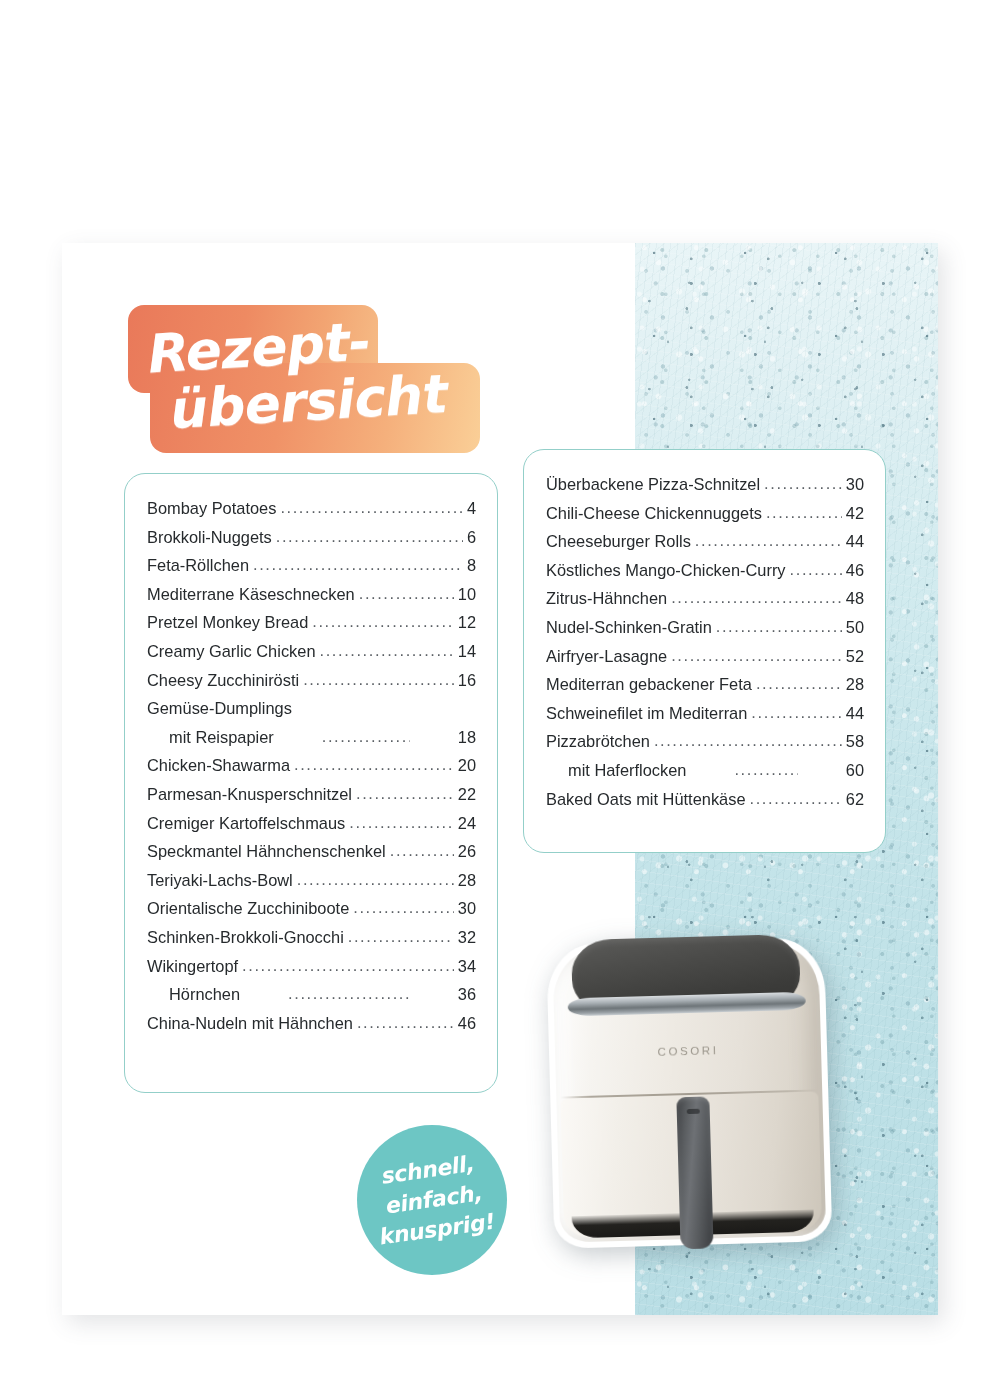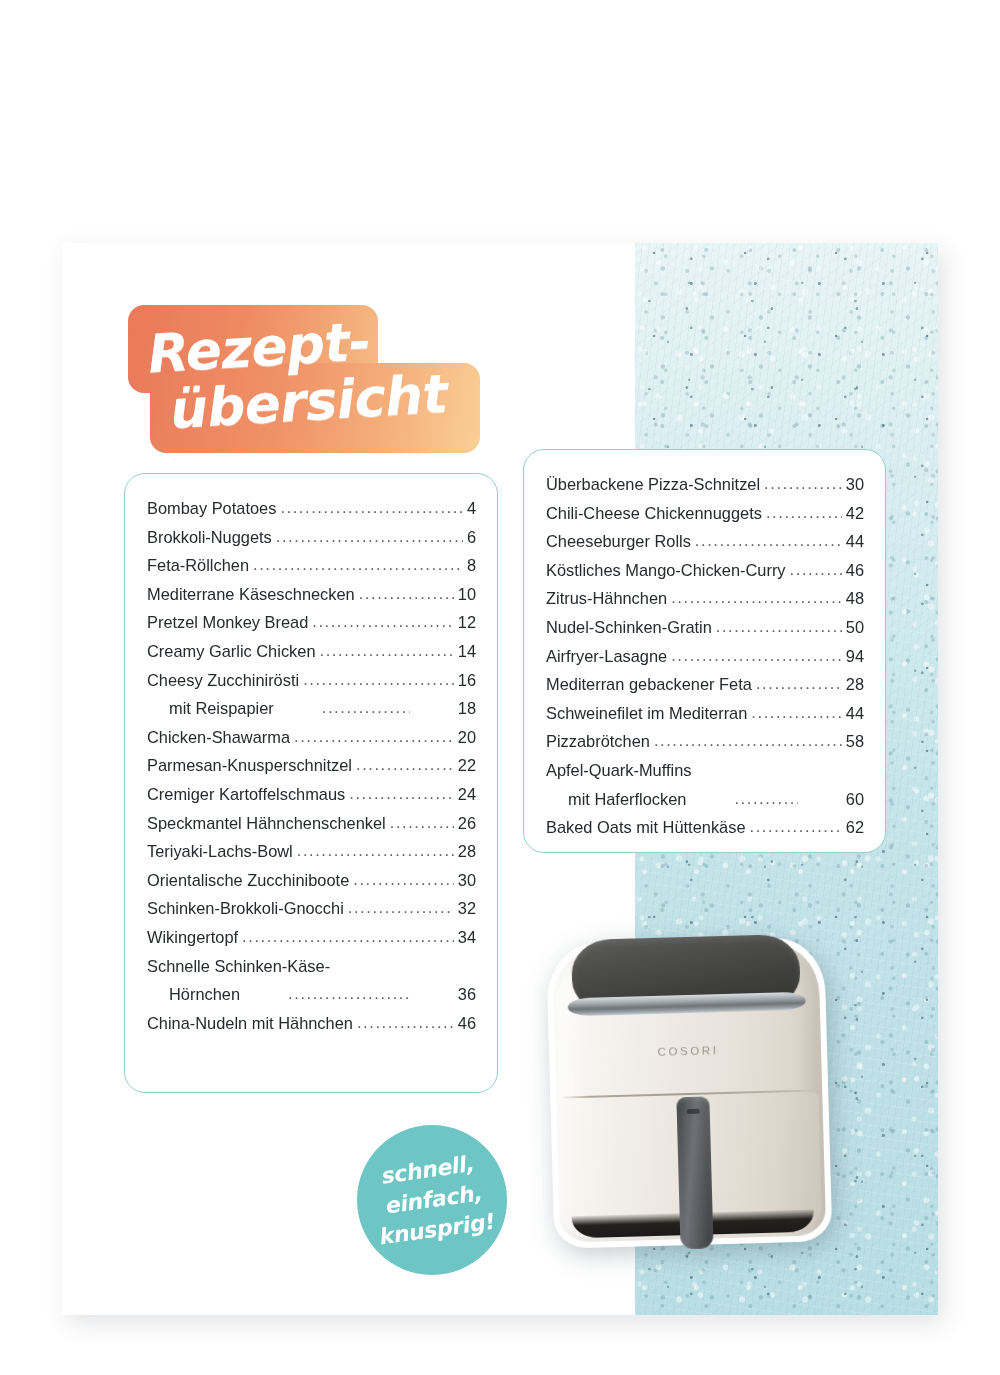--- a/index.html
+++ b/index.html
@@ -370,20 +370,23 @@
       <li class="toc-item">
         <span class="toc-title">Creamy Garlic Chicken</span>
         <span class="toc-leader">........................................................</span>
         <span class="toc-page">14</span>
       </li>
       <li class="toc-item">
         <span class="toc-title">Cheesy Zucchinirösti</span>
         <span class="toc-leader">........................................................</span>
         <span class="toc-page">16</span>
       </li>
+      <li class="toc-item noleader">
+        <span class="toc-title">Gemüse-Dumplings</span>
+      </li>
       <li class="toc-item cont">
         <span class="toc-title">mit Reispapier</span>
         <span class="toc-leader">........................................................</span>
         <span class="toc-page">18</span>
       </li>
       <li class="toc-item">
         <span class="toc-title">Chicken-Shawarma</span>
         <span class="toc-leader">........................................................</span>
         <span class="toc-page">20</span>
       </li>
@@ -415,23 +418,20 @@
       <li class="toc-item">
         <span class="toc-title">Schinken-Brokkoli-Gnocchi</span>
         <span class="toc-leader">........................................................</span>
         <span class="toc-page">32</span>
       </li>
       <li class="toc-item">
         <span class="toc-title">Wikingertopf</span>
         <span class="toc-leader">........................................................</span>
         <span class="toc-page">34</span>
       </li>
-      <li class="toc-item noleader">
-        <span class="toc-title">Schnelle Schinken-Käse-</span>
-      </li>
       <li class="toc-item cont">
         <span class="toc-title">Hörnchen</span>
         <span class="toc-leader">........................................................</span>
         <span class="toc-page">36</span>
       </li>
       <li class="toc-item">
         <span class="toc-title">China-Nudeln mit Hähnchen</span>
         <span class="toc-leader">........................................................</span>
         <span class="toc-page">46</span>
       </li>
@@ -466,39 +466,36 @@
         <span class="toc-page">48</span>
       </li>
       <li class="toc-item">
         <span class="toc-title">Nudel-Schinken-Gratin</span>
         <span class="toc-leader">........................................................</span>
         <span class="toc-page">50</span>
       </li>
       <li class="toc-item">
         <span class="toc-title">Airfryer-Lasagne</span>
         <span class="toc-leader">........................................................</span>
-        <span class="toc-page">94</span>
+        <span class="toc-page">52</span>
       </li>
       <li class="toc-item">
         <span class="toc-title">Mediterran gebackener Feta</span>
         <span class="toc-leader">........................................................</span>
         <span class="toc-page">28</span>
       </li>
       <li class="toc-item">
         <span class="toc-title">Schweinefilet im Mediterran</span>
         <span class="toc-leader">........................................................</span>
         <span class="toc-page">44</span>
       </li>
       <li class="toc-item">
         <span class="toc-title">Pizzabrötchen</span>
         <span class="toc-leader">........................................................</span>
         <span class="toc-page">58</span>
-      </li>
-      <li class="toc-item noleader">
-        <span class="toc-title">Apfel-Quark-Muffins</span>
       </li>
       <li class="toc-item cont">
         <span class="toc-title">mit Haferflocken</span>
         <span class="toc-leader">........................................................</span>
         <span class="toc-page">60</span>
       </li>
       <li class="toc-item">
         <span class="toc-title">Baked Oats mit Hüttenkäse</span>
         <span class="toc-leader">........................................................</span>
         <span class="toc-page">62</span>

